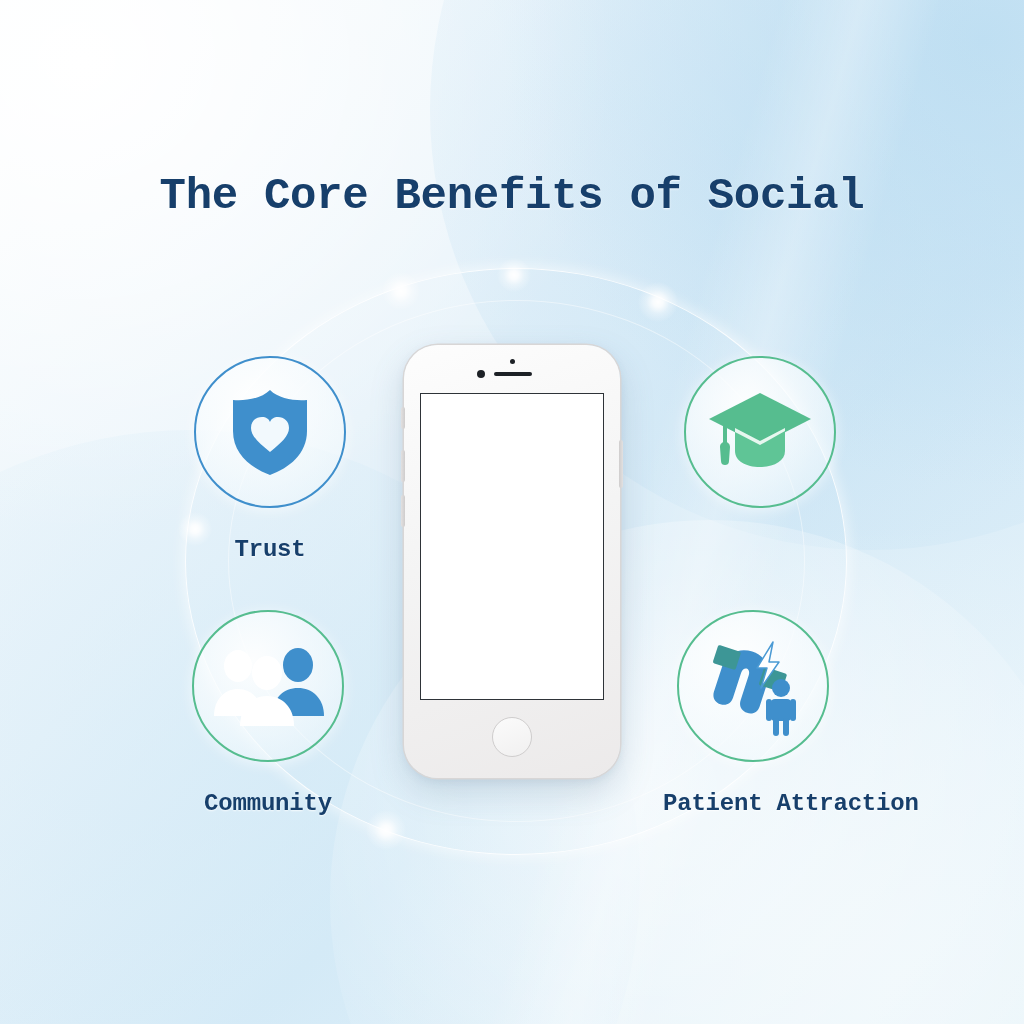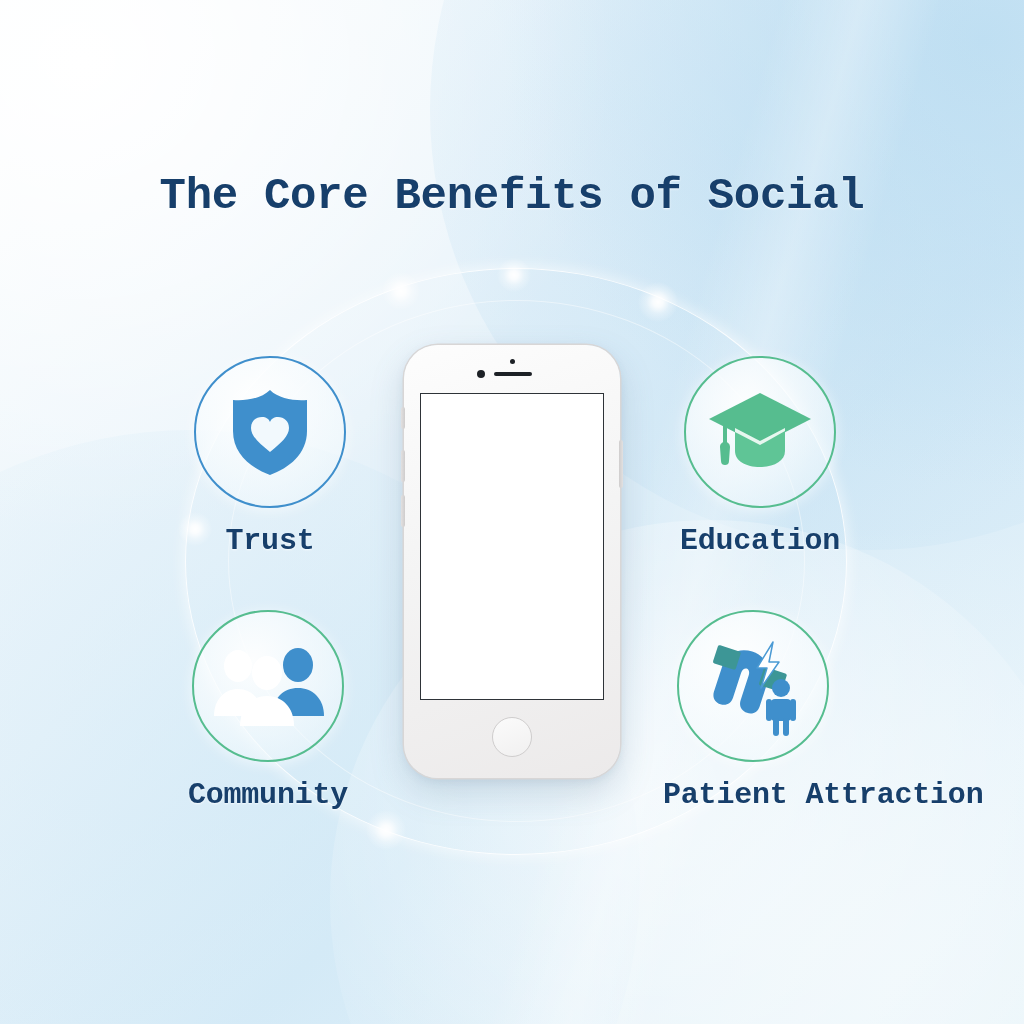--- a/index.html
+++ b/index.html
@@ -105,23 +105,23 @@
     border: 2.5px solid #3f8fcc;
     background: radial-gradient(circle at 40% 32%, rgba(255,255,255,0.92) 0%, rgba(247,252,254,0.62) 58%, rgba(235,246,252,0.35) 100%);
     display: flex;
     align-items: center;
     justify-content: center;
     box-shadow: 0 2px 14px rgba(255,255,255,0.6);
     box-sizing: border-box;
   }
   .node-circle.green { border-color: #56bd8f; }
   .node-label {
-    margin-top: 16px;
+    margin-top: 28px;
     color: #173f6b;
-    font-size: 30px;
+    font-size: 24px;
     font-weight: 700;
     letter-spacing: -0.2px;
     white-space: nowrap;
     text-shadow: 0 1px 2px rgba(255,255,255,0.8);
   }
 
   #node-trust     { left: 180px; top: 356px; }
   #node-education { left: 670px; top: 356px; }
   #node-community { left: 178px; top: 610px; }
   #node-attraction{ left: 663px; top: 610px; }
@@ -230,21 +230,20 @@
       <span>
         <svg width="110" height="90" viewBox="0 0 110 90" aria-hidden="true">
           <path d="M55 6 L106 32 L55 58 L4 32 Z" fill="#56bd8f"></path>
           <path d="M30 41 L30 64 C30 74 41 80 55 80 C69 80 80 74 80 64 L80 41 L55 54 Z" fill="#5fc596"></path>
           <path d="M30 41 L55 54 L80 41 L80 44 L55 58 L30 45 Z" fill="#ffffff" opacity="0.85"></path>
           <rect x="18" y="32" width="4" height="30" fill="#56bd8f"></rect>
           <path d="M15 60 C15 57 17 55 20 55 C23 55 25 57 25 60 L24 74 C24 77 22 78 20 78 C18 78 16 77 16 74 Z" fill="#56bd8f"></path>
         </svg>
       </span>
     </div>
-    <div class="node-label">Education</div>
   </div>
 
   <div class="node" id="node-community">
     <div class="node-circle green">
       <span>
         <svg width="112" height="84" viewBox="0 0 112 84" aria-hidden="true">
 
           <ellipse cx="26" cy="22" rx="14" ry="16" fill="#ffffff"></ellipse>
           <path d="M2 72 C2 55 13 45 26 45 C39 45 50 55 50 72 Z" fill="#ffffff"></path>
 

